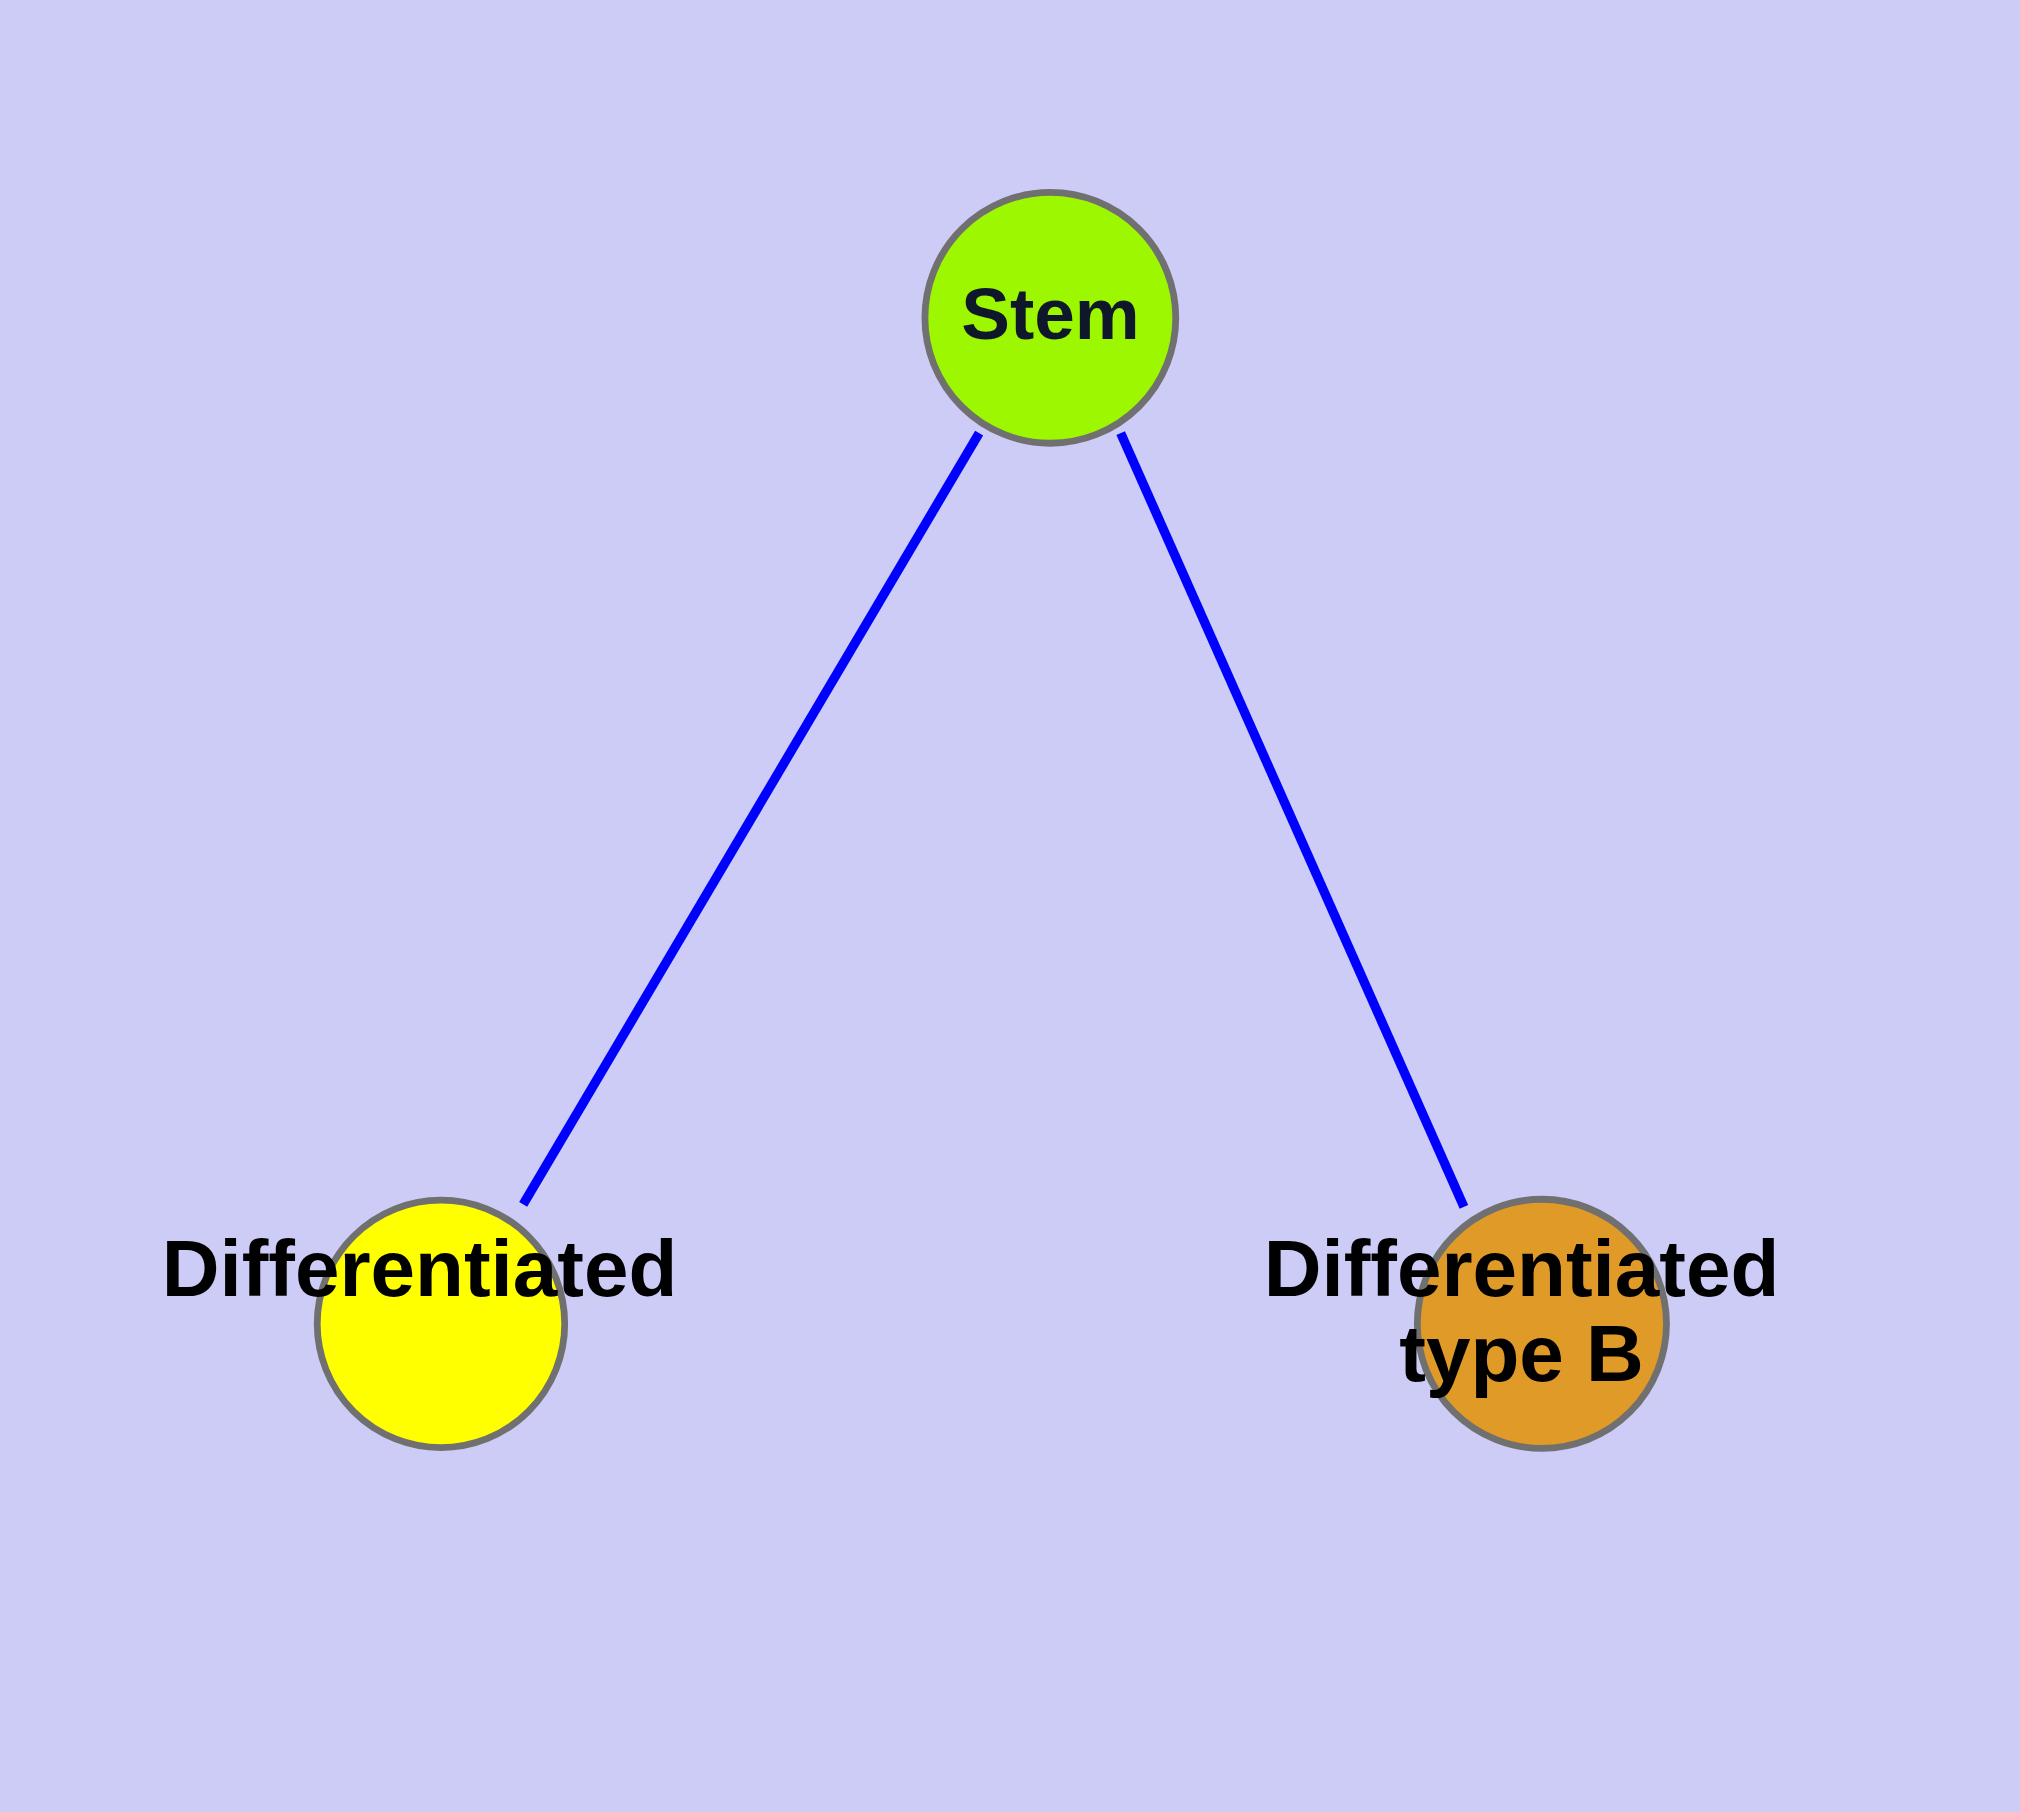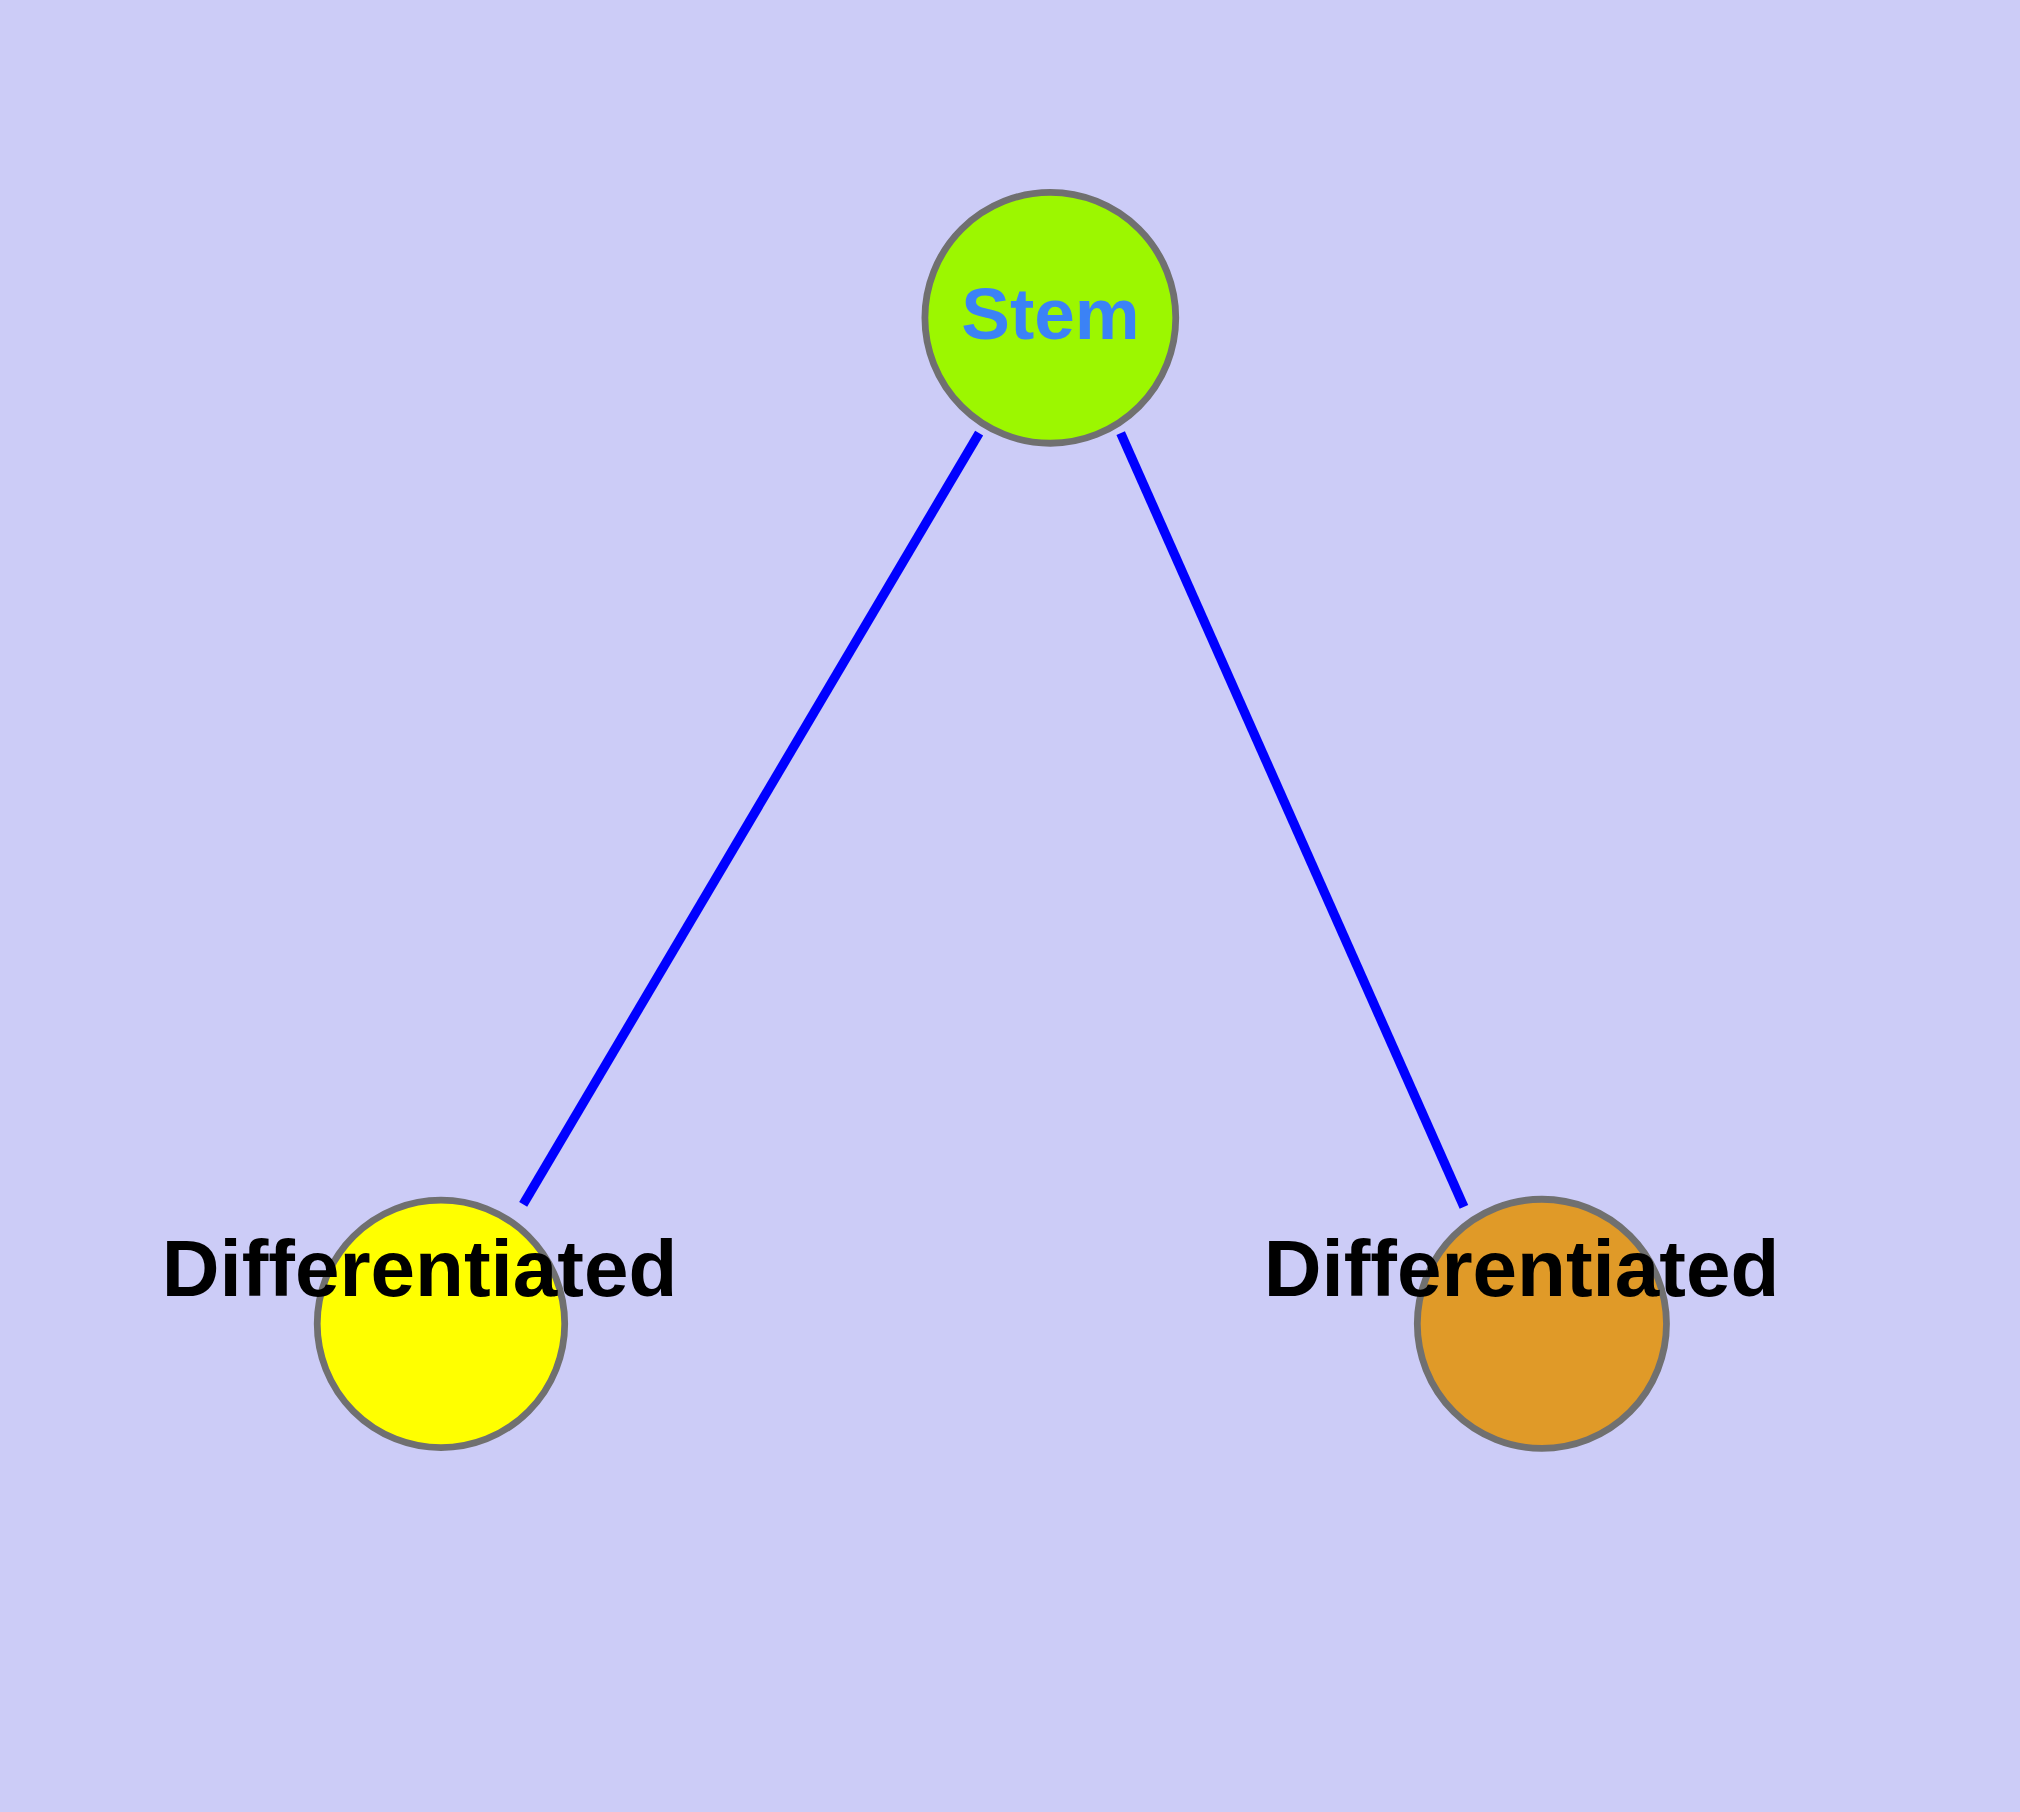--- a/index.html
+++ b/index.html
@@ -71,18 +71,18 @@
     </g>
     <g>
       <circle cx="520" cy="1562" r="146" fill="#ffff00" stroke="#707070" stroke-width="8"></circle>
       <circle cx="1819" cy="1562" r="147" fill="#e09a28" stroke="#707070" stroke-width="8"></circle>
       <circle cx="1239" cy="375" r="148" fill="#9cf700" stroke="#707070" stroke-width="8"></circle>
     </g>
   </svg>
 
   <div class="node-label" id="label-diffA" style="color: rgb(0, 0, 0);"><span>Differentiated</span><br></div>
 
-  <div class="node-label" id="label-diffB" style="color: rgb(0, 0, 0);"><span>Differentiated</span><br></div>
+  <div class="node-label" id="label-diffB" style="color: rgb(0, 0, 0);"><span>Differentiated</span><br><span>type B</span></div>
 
-  <div class="node-label" id="label-stem" style="color: #3b82f6;"><span>Stem</span></div>
+  <div class="node-label" id="label-stem" style="color: #0f172a;"><span>Stem</span></div>
 
 </div>
 
 
 </body></html>

